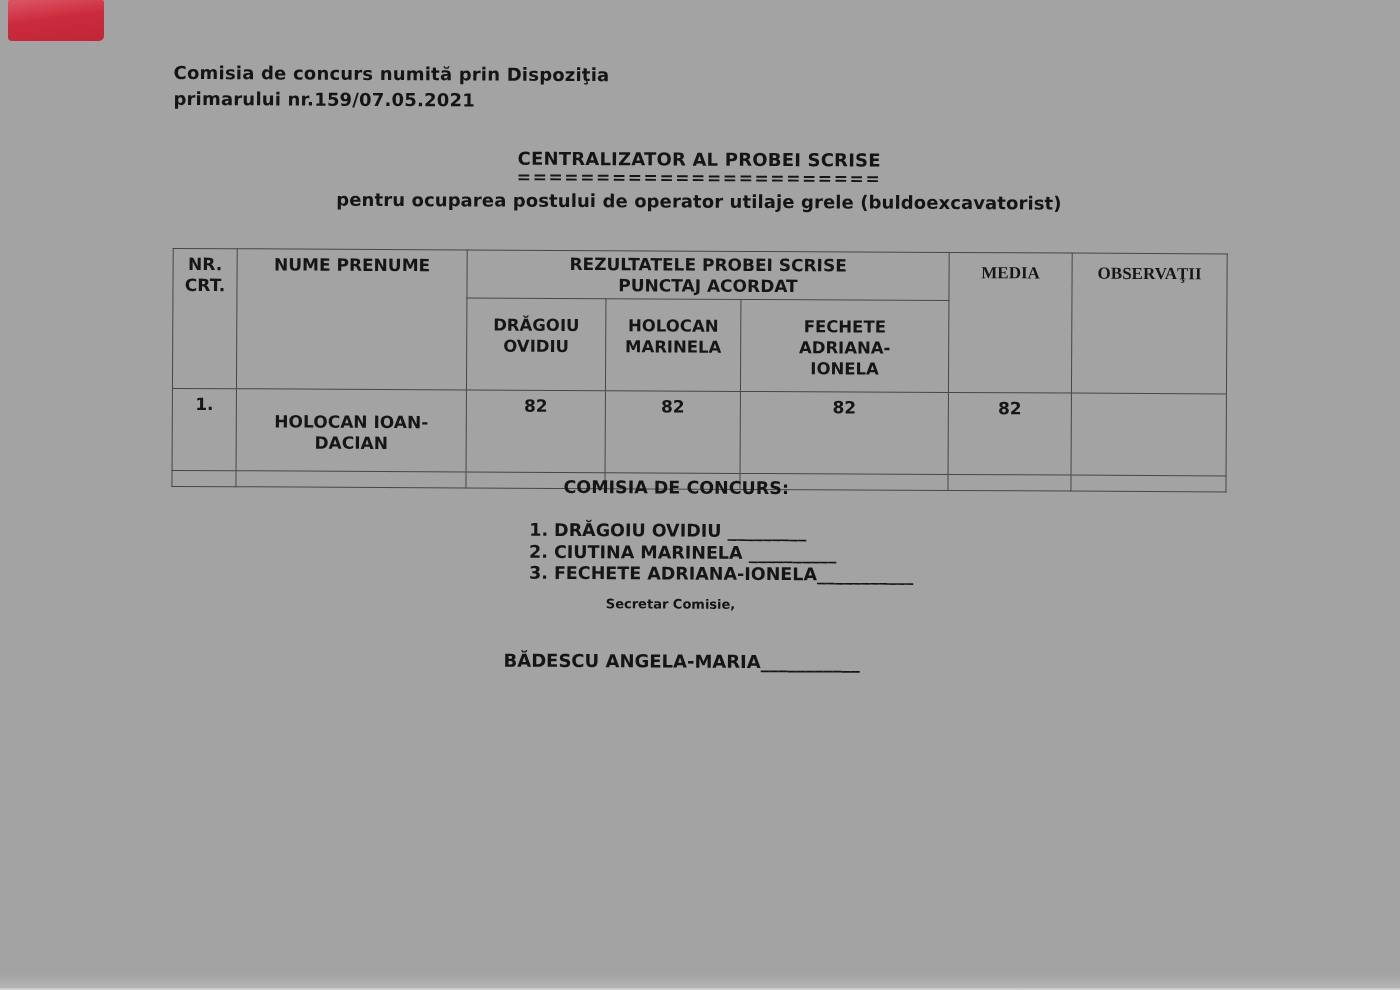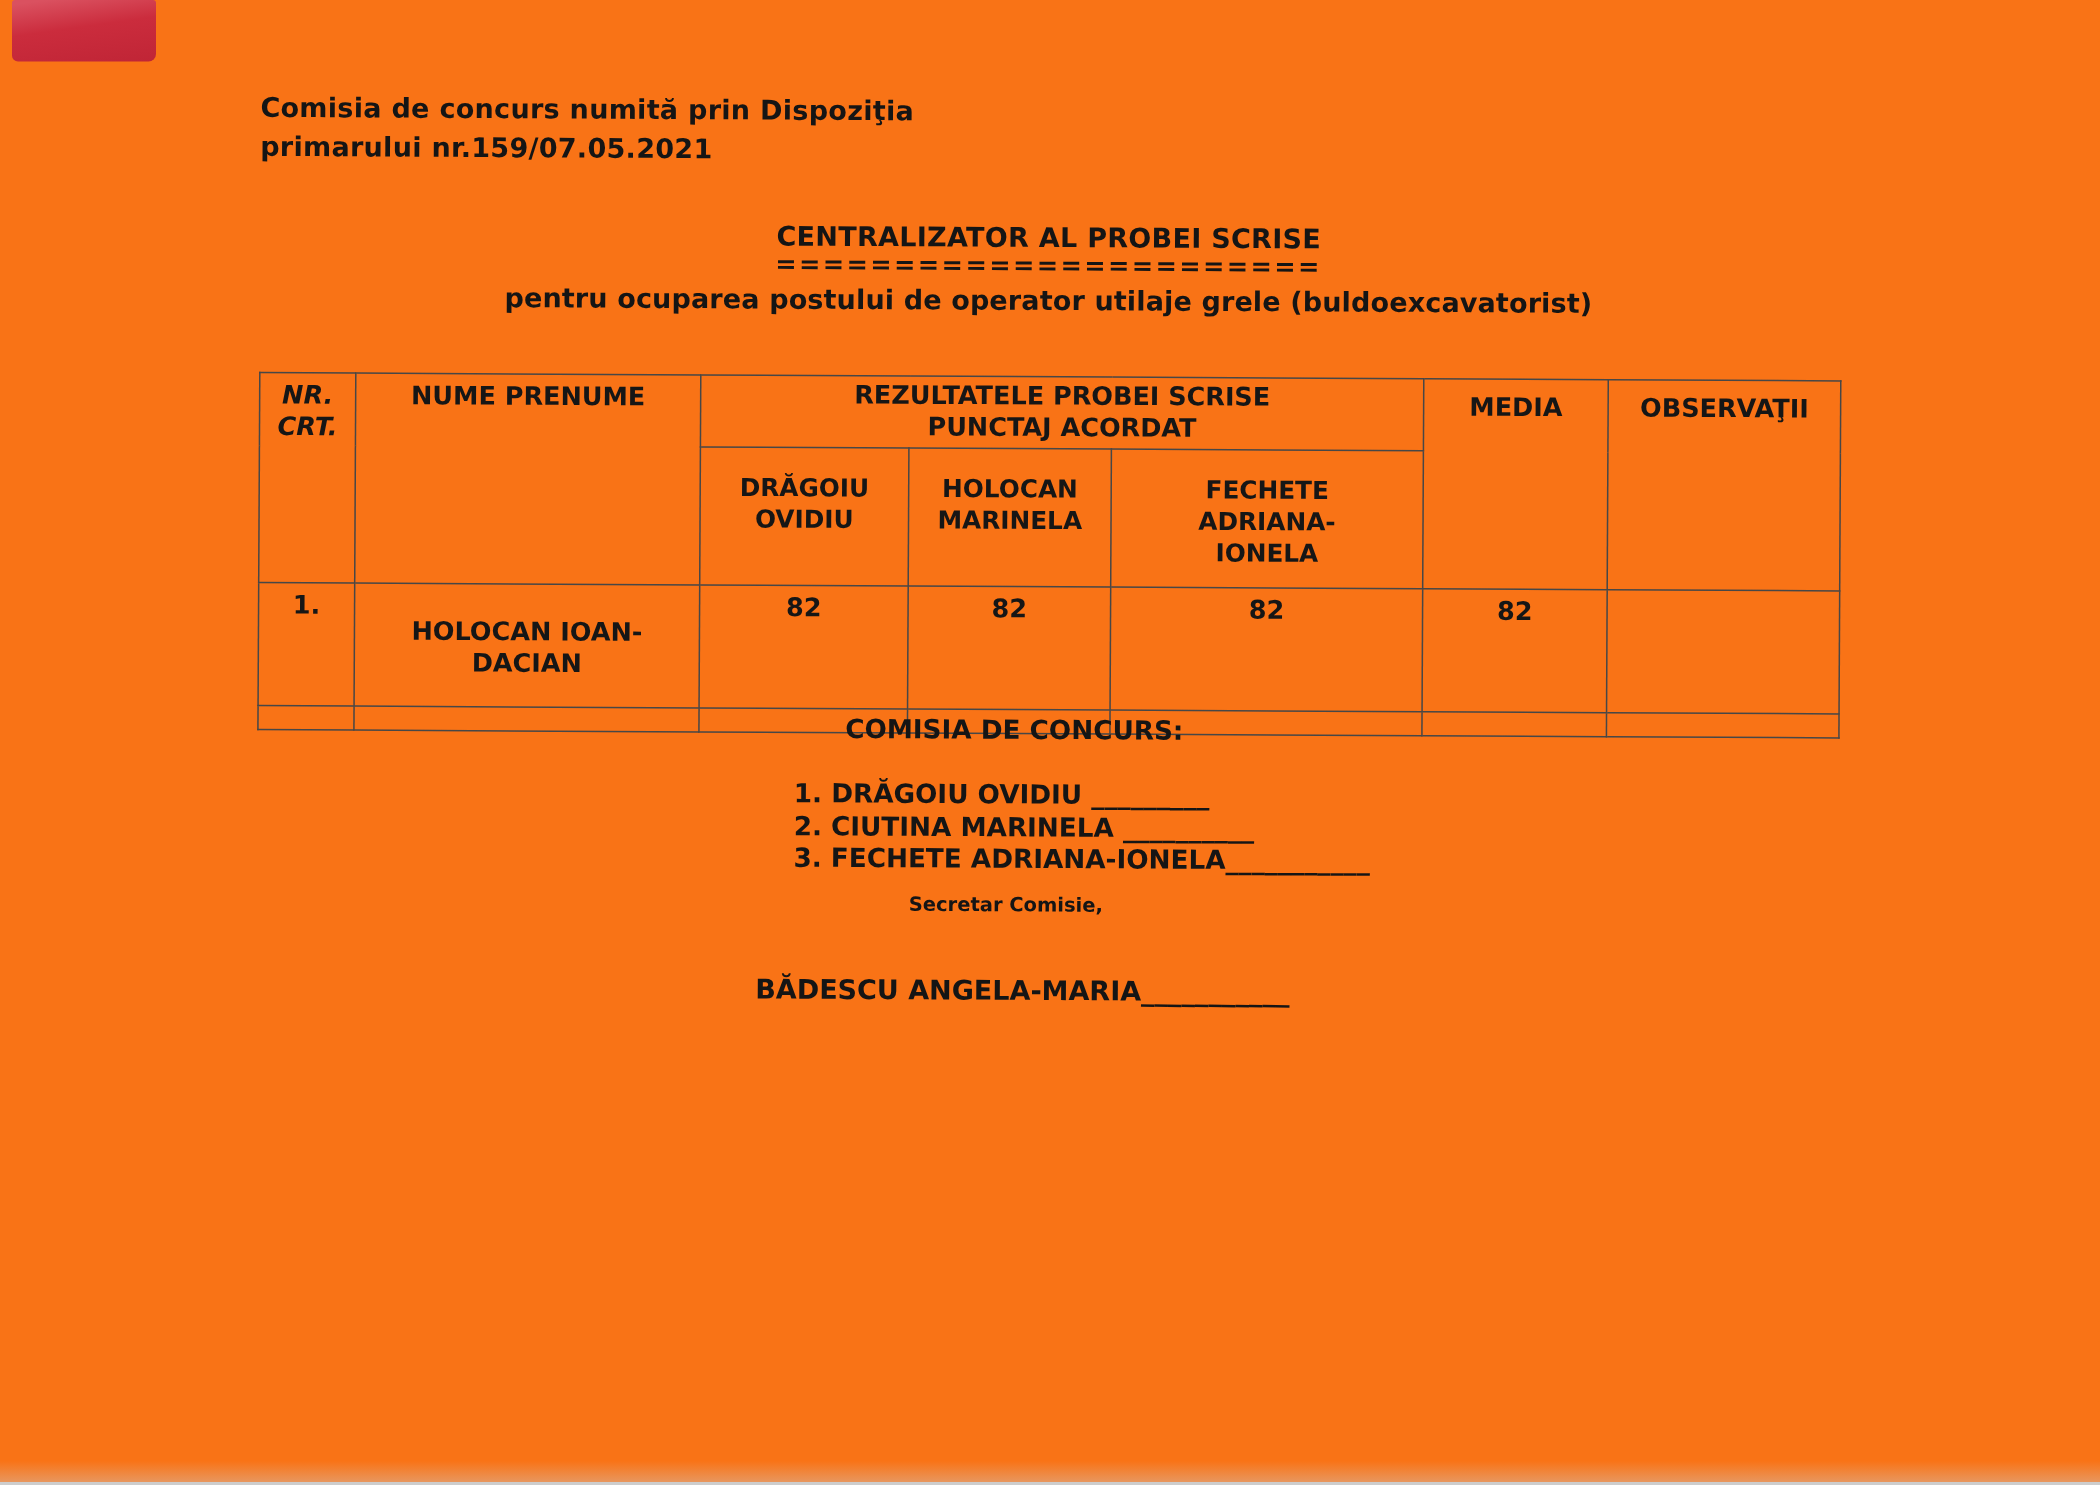--- a/index.html
+++ b/index.html
@@ -8,21 +8,21 @@
     width: 1400px;
     height: 990px;
     overflow: hidden;
     background: #fdfdfc;
     font-family: "DejaVu Sans", "Liberation Sans", sans-serif;
   }
   .page {
     position: relative;
     width: 1400px;
     height: 990px;
-    background: #f97316;
+    background: #a3a3a3;
     color: #151515;
   }
   
   .corner-patch {
     position: absolute;
     left: 8px;
     top: 0;
     width: 96px;
     height: 41px;
     background: linear-gradient(172deg, #da5160 6%, #cb2c3d 45%, #c02536 100%);
@@ -110,26 +110,26 @@
   }
   col.w0 { width: 64px; }
   col.w1 { width: 230px; }
   col.w2 { width: 139px; }
   col.w3 { width: 135px; }
   col.w4 { width: 208px; }
   col.w5 { width: 123px; }
   col.w6 { width: 155px; }
   tr.hrow1 th { height: 44px; font-size: 17px; line-height: 21px; }
   tr.hrow1 th.rspan { padding-top: 5px; }
-  tr.hrow1 th.media-obs { padding-top: 9px; }
+  tr.hrow1 th.media-obs { padding-top: 9px; font-family: Liberation Serif, serif; }
   tr.hrow2 th { height: 58px; font-size: 16.5px; line-height: 21px; padding-top: 4px; }
   tr.drow td { height: 44px; font-size: 17px; line-height: 21px; padding-top: 5px; }
   tr.erow td { height: 15px; padding: 0; }
   th .group-line { line-height: 21px; }
-  .hw-nr { max-width: 46px; margin: 0 auto; font-style: italic; }
+  .hw-nr { max-width: 46px; margin: 0 auto; }
   .nm { margin: 12px auto; }
   .e0 { max-width: 120px; }
   .e1 { max-width: 132px; }
   .e2 { max-width: 116px; }
   .namewrap { max-width: 175px; margin: 17px auto; }
   .commission-heading {
     position: absolute;
     left: 566px;
     top: 474px;
     font-size: 17.5px;

